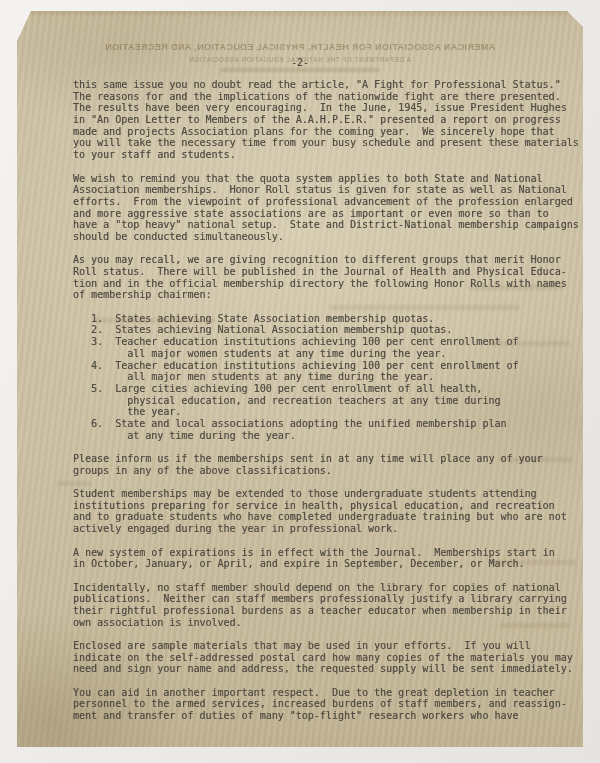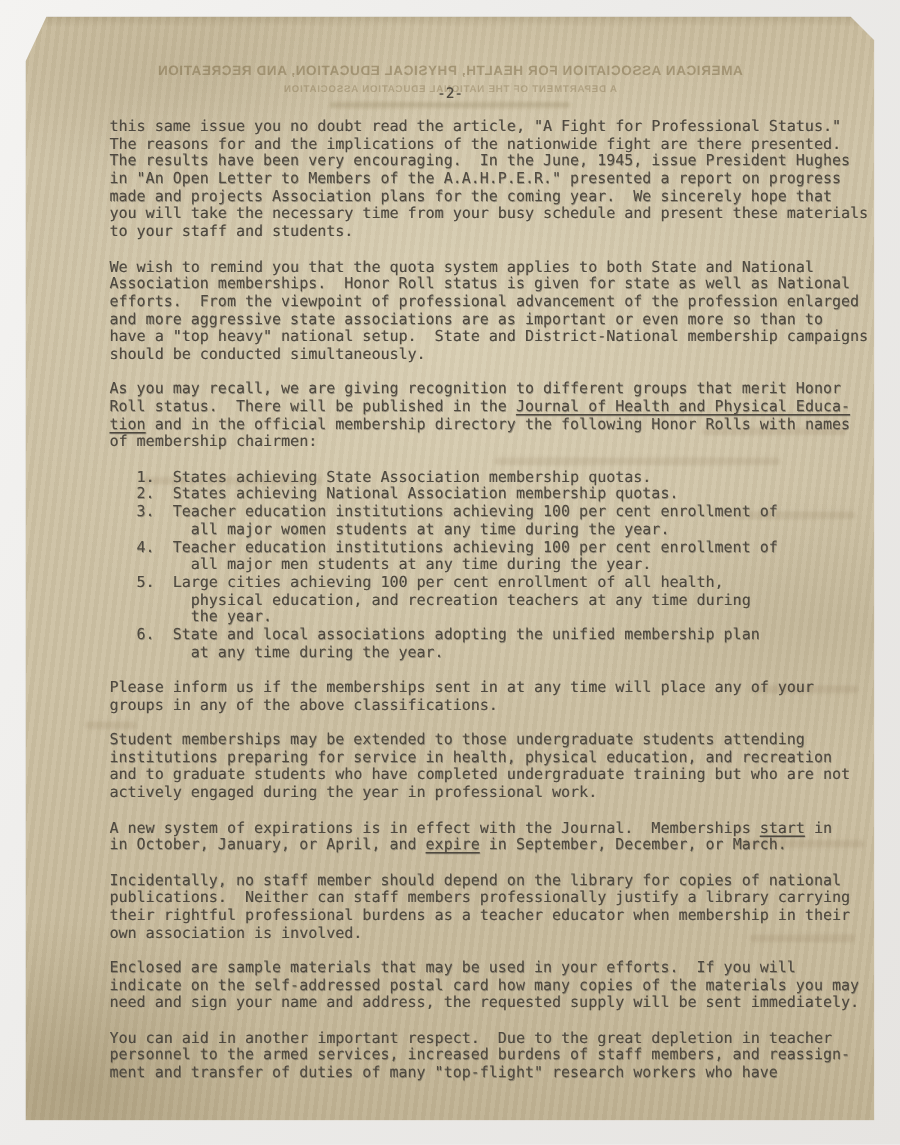--- a/index.html
+++ b/index.html
@@ -53,21 +53,21 @@
   }
   .doc {
     position:absolute; left:56px; top:68px; width:500px;
     font-family:"DejaVu Sans Mono", monospace;
     font-size:10px; line-height:11.7px;
     color:var(--ink, #4e4940);
     white-space:pre;
     text-shadow:0.35px 0.35px 0.35px rgba(78,73,64,0.45);
   }
   .tline { height:11.7px; }
-  .u { text-decoration:underline; text-underline-offset:1.5px; text-decoration-thickness:0.8px; }
+  .u { text-underline-offset:1.5px; text-decoration-thickness:0.8px; }
 </style>
 </head>
 <body style="background: rgb(237, 236, 234);">
 
 <div class="stage">
   <div class="paper">
 
     <div class="ghost-header">
       <div class="ghost-line1">AMERICAN ASSOCIATION FOR HEALTH, PHYSICAL EDUCATION, AND RECREATION</div>
       <div class="ghost-line2">A DEPARTMENT OF THE NATIONAL EDUCATION ASSOCIATION</div>

